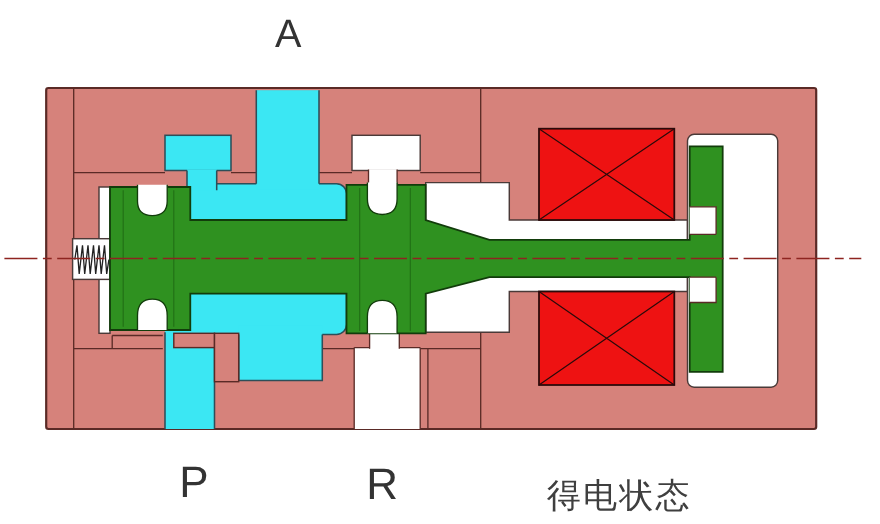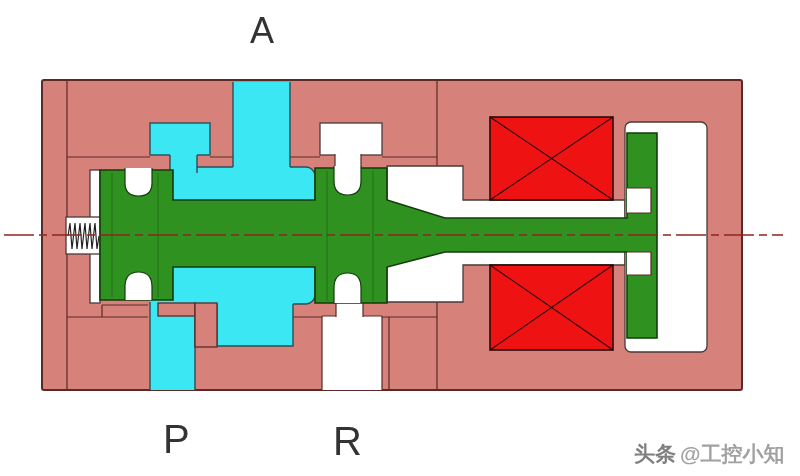--- a/index.html
+++ b/index.html
@@ -132,14 +132,14 @@
       <path class="notch-ln" d="M334,303 V288 Q334,273 347.5,273 Q361,273 361,288 V303"></path>
     </g>
   </g>
 
   <path class="centerline" d="M4,235 H783"></path>
 </svg>
 
 <div class="lbl" id="lbl-a">A</div>
 <div class="lbl lbl-port" id="lbl-p">P</div>
 <div class="lbl lbl-port" id="lbl-r">R</div>
-<div class="lbl" id="watermark"><span class="wm-prefix">头条</span><span>@工控小知</span></div>
+<div class="lbl" id="state-caption">得电状态</div>
 </div>
 
 </body></html>

